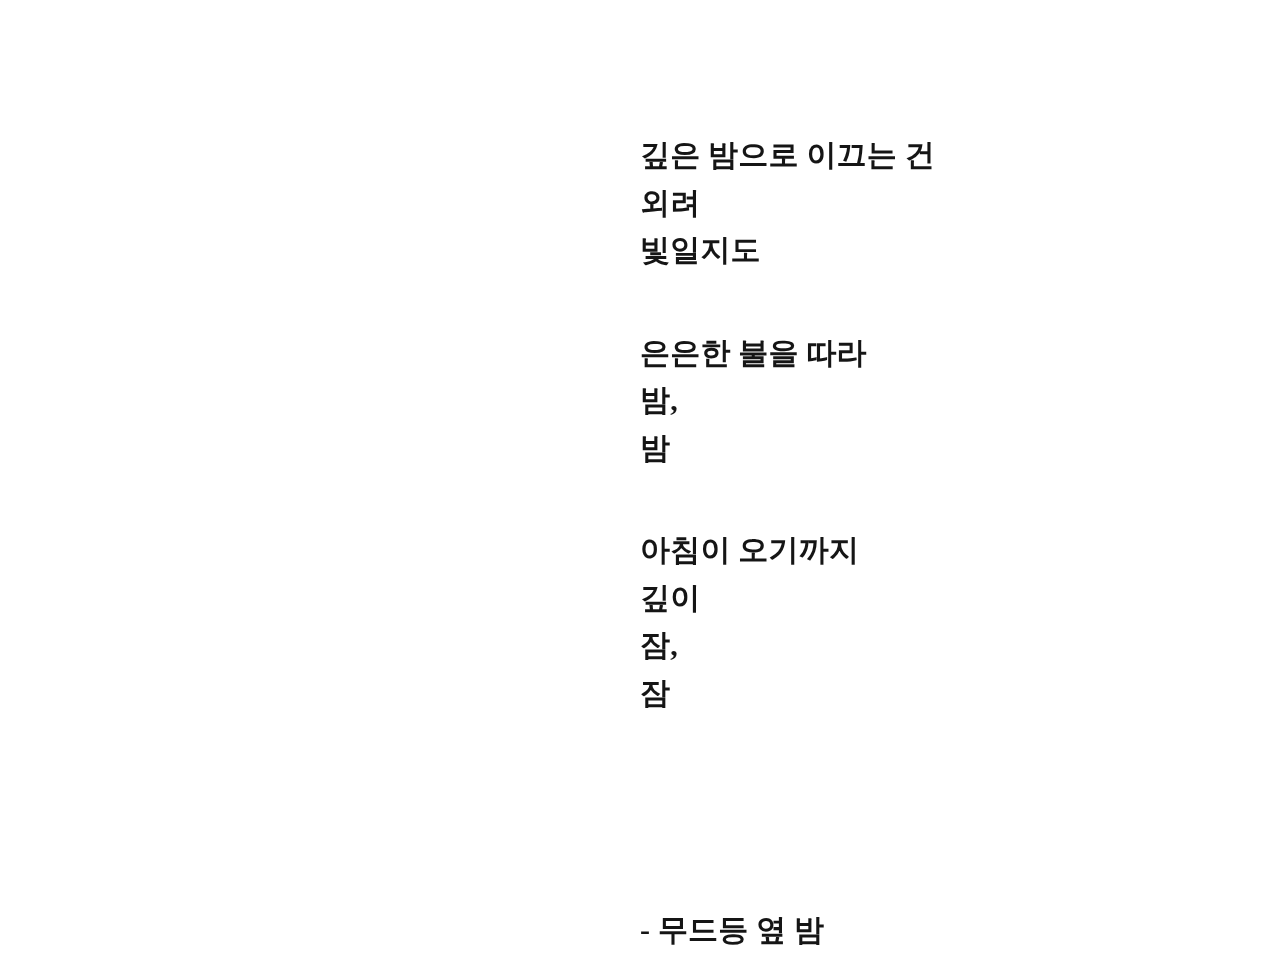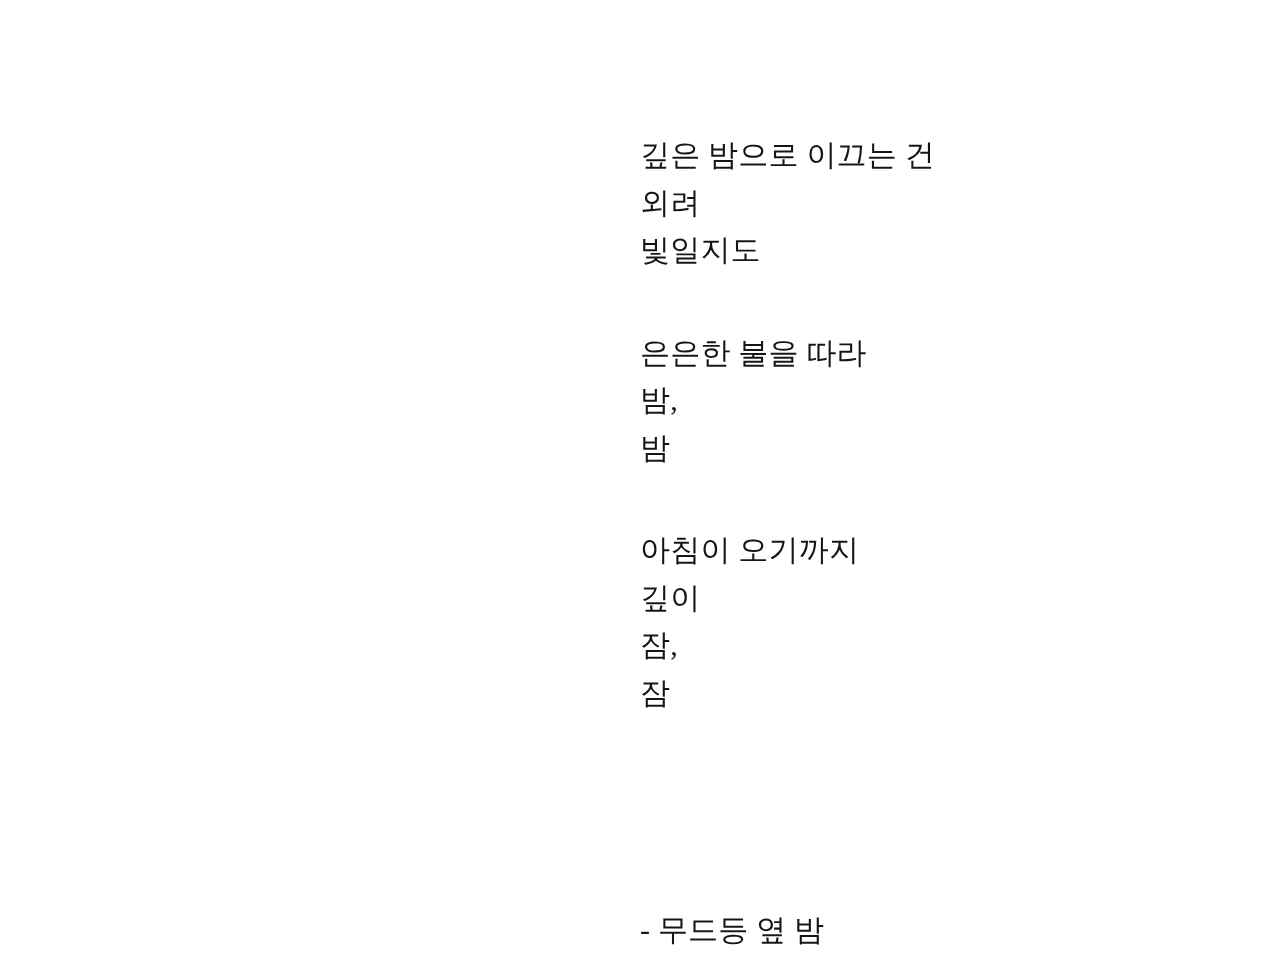--- a/index.html
+++ b/index.html
@@ -25,20 +25,21 @@
     white-space: pre;
   }
   .stanza {
     margin: 0 0 55px 0;
   }
   .stanza:last-child {
     margin-bottom: 0;
   }
   .poem-line {
     min-height: 47.5px;
+    font-weight: bold;
   }
 </style>
 </head>
 <body style="background: rgb(255, 255, 255);">
 
 <div class="poem" style="color: rgb(21, 21, 21);">
   <div><div class="stanza"><div class="poem-line">깊은 밤으로 이끄는 건</div><div class="poem-line">외려</div><div class="poem-line">빛일지도</div></div><div class="stanza"><div class="poem-line">은은한 불을 따라</div><div class="poem-line">밤,</div><div class="poem-line">밤</div></div><div class="stanza"><div class="poem-line">아침이 오기까지</div><div class="poem-line">깊이</div><div class="poem-line">잠,</div><div class="poem-line">잠</div></div></div>
   <div class="stanza">
     <div class="poem-line">- 무드등 옆 밤</div>
   </div>

